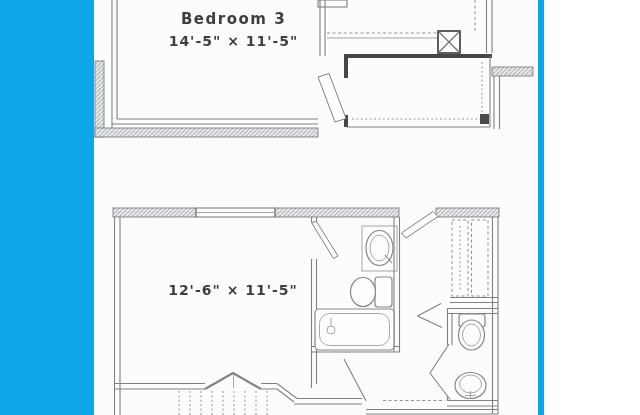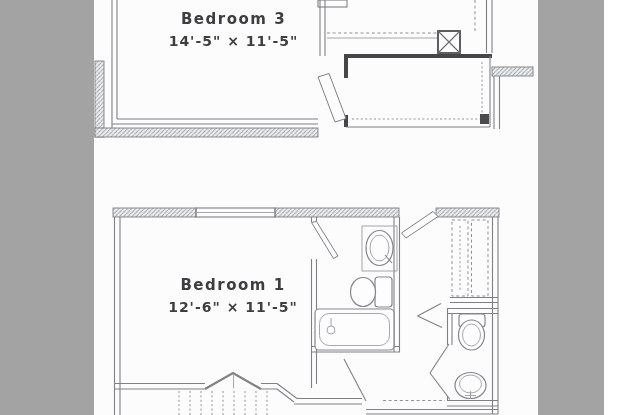--- a/index.html
+++ b/index.html
@@ -1,20 +1,20 @@
 <!DOCTYPE html>
 <html><head>
 <meta charset="utf-8">
 <style>
   html,body { margin:0; padding:0; }
   body { font-family: "DejaVu Sans", sans-serif; }
   .canvas {
     position: relative;
-    width: 604px; height: 415px;
-    background: #a3a3a3;
+    width: 544px; height: 415px;
+    background: #0ea5e9;
     overflow: hidden;
   }
   .paper {
     position: absolute;
     left: 94px; top: 0;
     width: 444px; height: 415px;
     background: #fcfcfc;
   }
   svg.plan { position: absolute; left: 0; top: 0; }
 
@@ -193,17 +193,16 @@
       </g>
     </g>
   </svg>
 
   <div class="lbl" style="left:146px; top:11px; width:175px;">
     <div class="room-name">Bedroom 3</div>
     <div class="room-dims">14'-5" × 11'-5"</div>
   </div>
 
   <div class="lbl" style="left:143px; top:277px; width:180px;">
-    <div class="room-name">Bedroom 1</div>
     <div class="room-dims">12'-6" × 11'-5"</div>
   </div>
 
 </div>
 
 </body></html>

